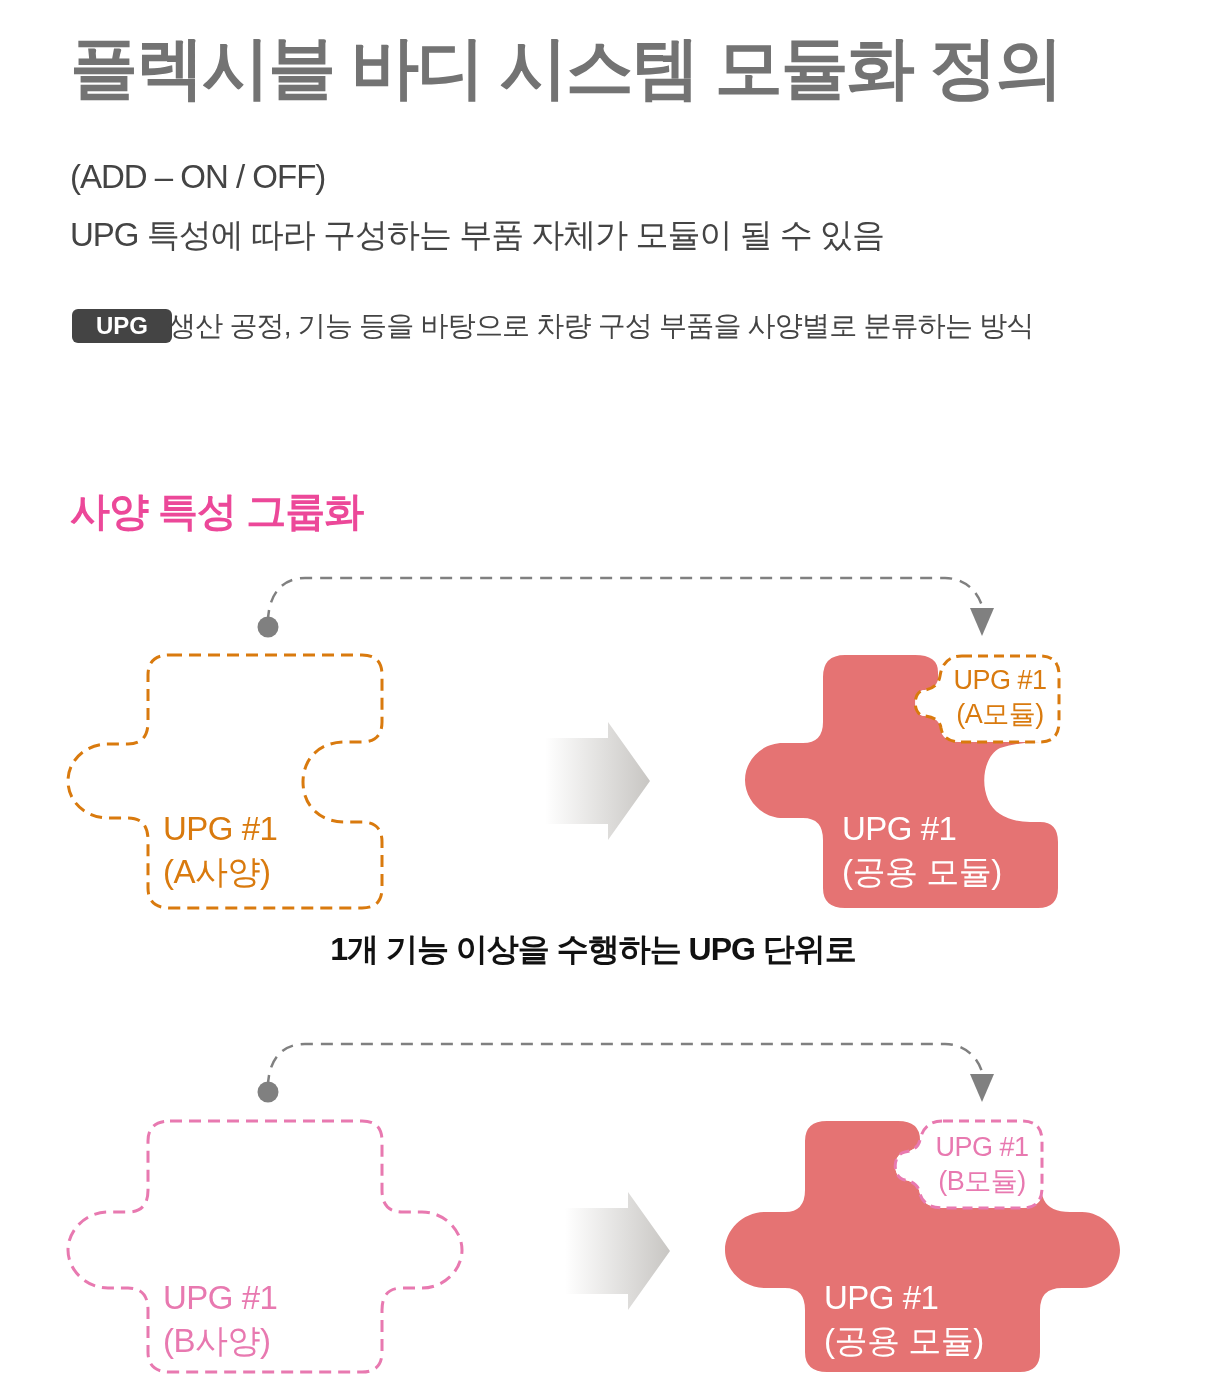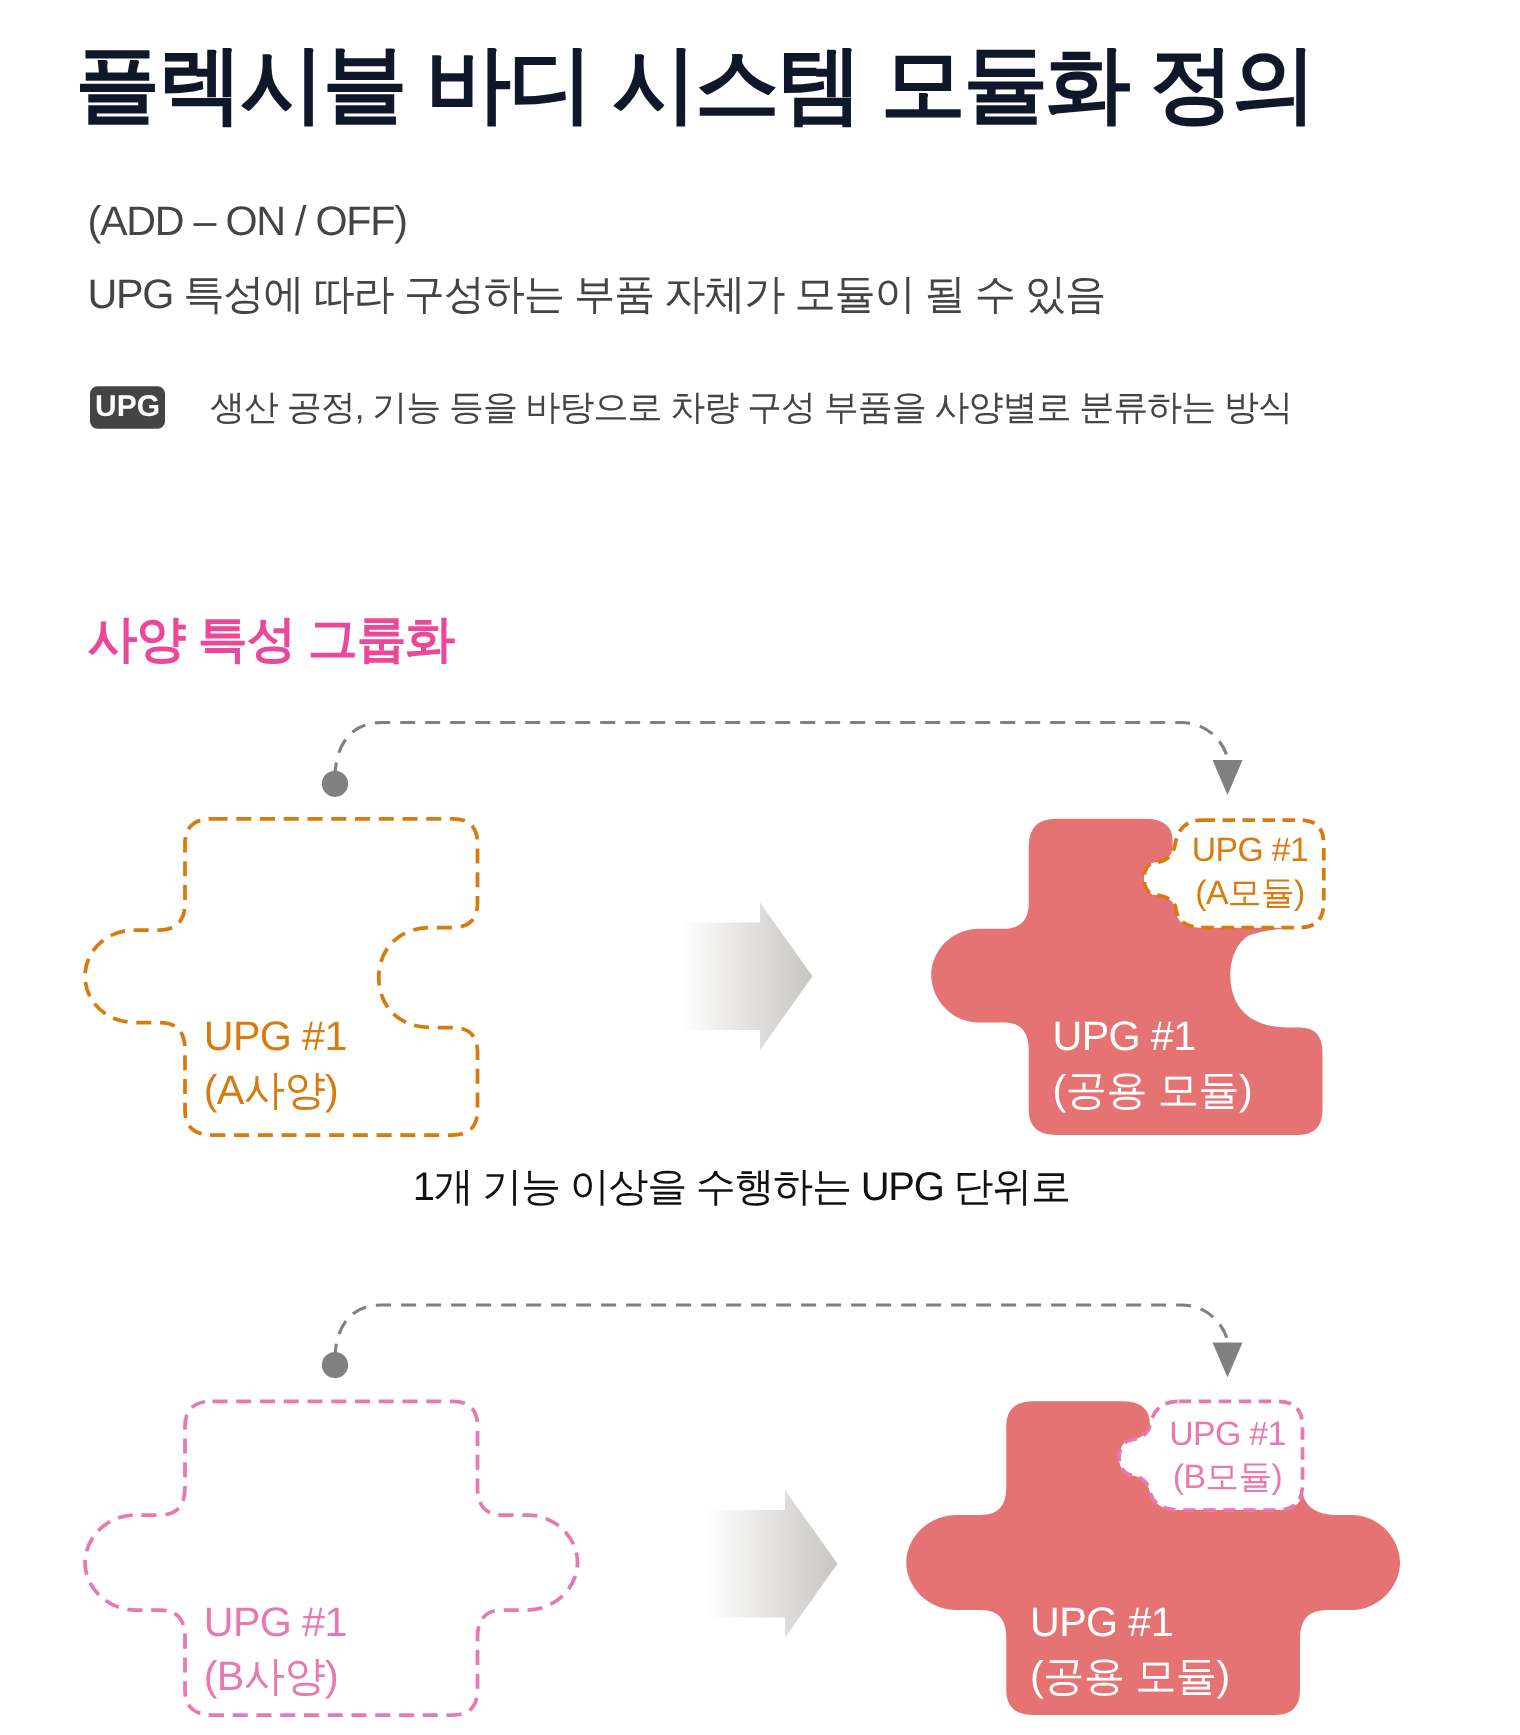--- a/index.html
+++ b/index.html
@@ -1,33 +1,33 @@
 <!DOCTYPE html>
 <html><head>
 <meta charset="utf-8">
 <style>
   html, body { margin: 0; padding: 0; background: #ffffff; }
   body { width: 1216px; height: 1388px; position: relative; overflow: hidden;
          font-family: "Liberation Sans", "DejaVu Sans", sans-serif; color: #111; }
-  .title { position: absolute; left: 60px; top: 30px; font-size: 68px; font-weight: 700;
-           letter-spacing: -2px; color: #0f172a; margin: 0; line-height: 1.1; }
+  .title { position: absolute; left: 70px; top: 30px; font-size: 68px; font-weight: 700;
+           letter-spacing: -2px; color: #737373; margin: 0; line-height: 1.1; }
   .subtitle { position: absolute; left: 70px; top: 148px; font-size: 33px; color: #444;
               line-height: 58px; letter-spacing: -1px; margin: 0; }
   .note { position: absolute; left: 70px; top: 305px; width: 1000px; }
   .badge { position: absolute; left: 2px; top: 4px; background: #444; color: #fff; font-weight: 700;
-           font-size: 24px; padding: 3px 4px; border-radius: 6px; line-height: 28px; }
+           font-size: 24px; padding: 3px 24px; border-radius: 6px; line-height: 28px; }
   .note-text { position: absolute; left: 98px; top: 0px; font-size: 28px; color: #444; line-height: 42px;
                letter-spacing: -0.8px; width: 900px; }
   .section-title { position: absolute; left: 70px; top: 484px; font-size: 40px; font-weight: 700;
                    color: #ec4899; margin: 0; letter-spacing: -1px; }
   svg.diagram { position: absolute; left: 0; top: 0; }
   .lbl { position: absolute; line-height: 1.3; letter-spacing: -0.5px; }
   .lbl .l1 { font-weight: 400; display: block; }
   .center-caption { position: absolute; left: 0; width: 1186px; top: 925px; text-align: center;
-                    font-size: 32px; font-weight: 400; color: #111; line-height: 48px; letter-spacing: -1px; }
+                    font-size: 32px; font-weight: 700; color: #111; line-height: 48px; letter-spacing: -1px; }
 </style>
 </head>
 <body>
 
 <h1 class="title">플렉시블 바디 시스템 모듈화 정의</h1>
 <div class="subtitle">
   <div>(ADD – ON / OFF)</div>
   <div>UPG 특성에 따라 구성하는 부품 자체가 모듈이 될 수 있음</div>
 </div>
 

